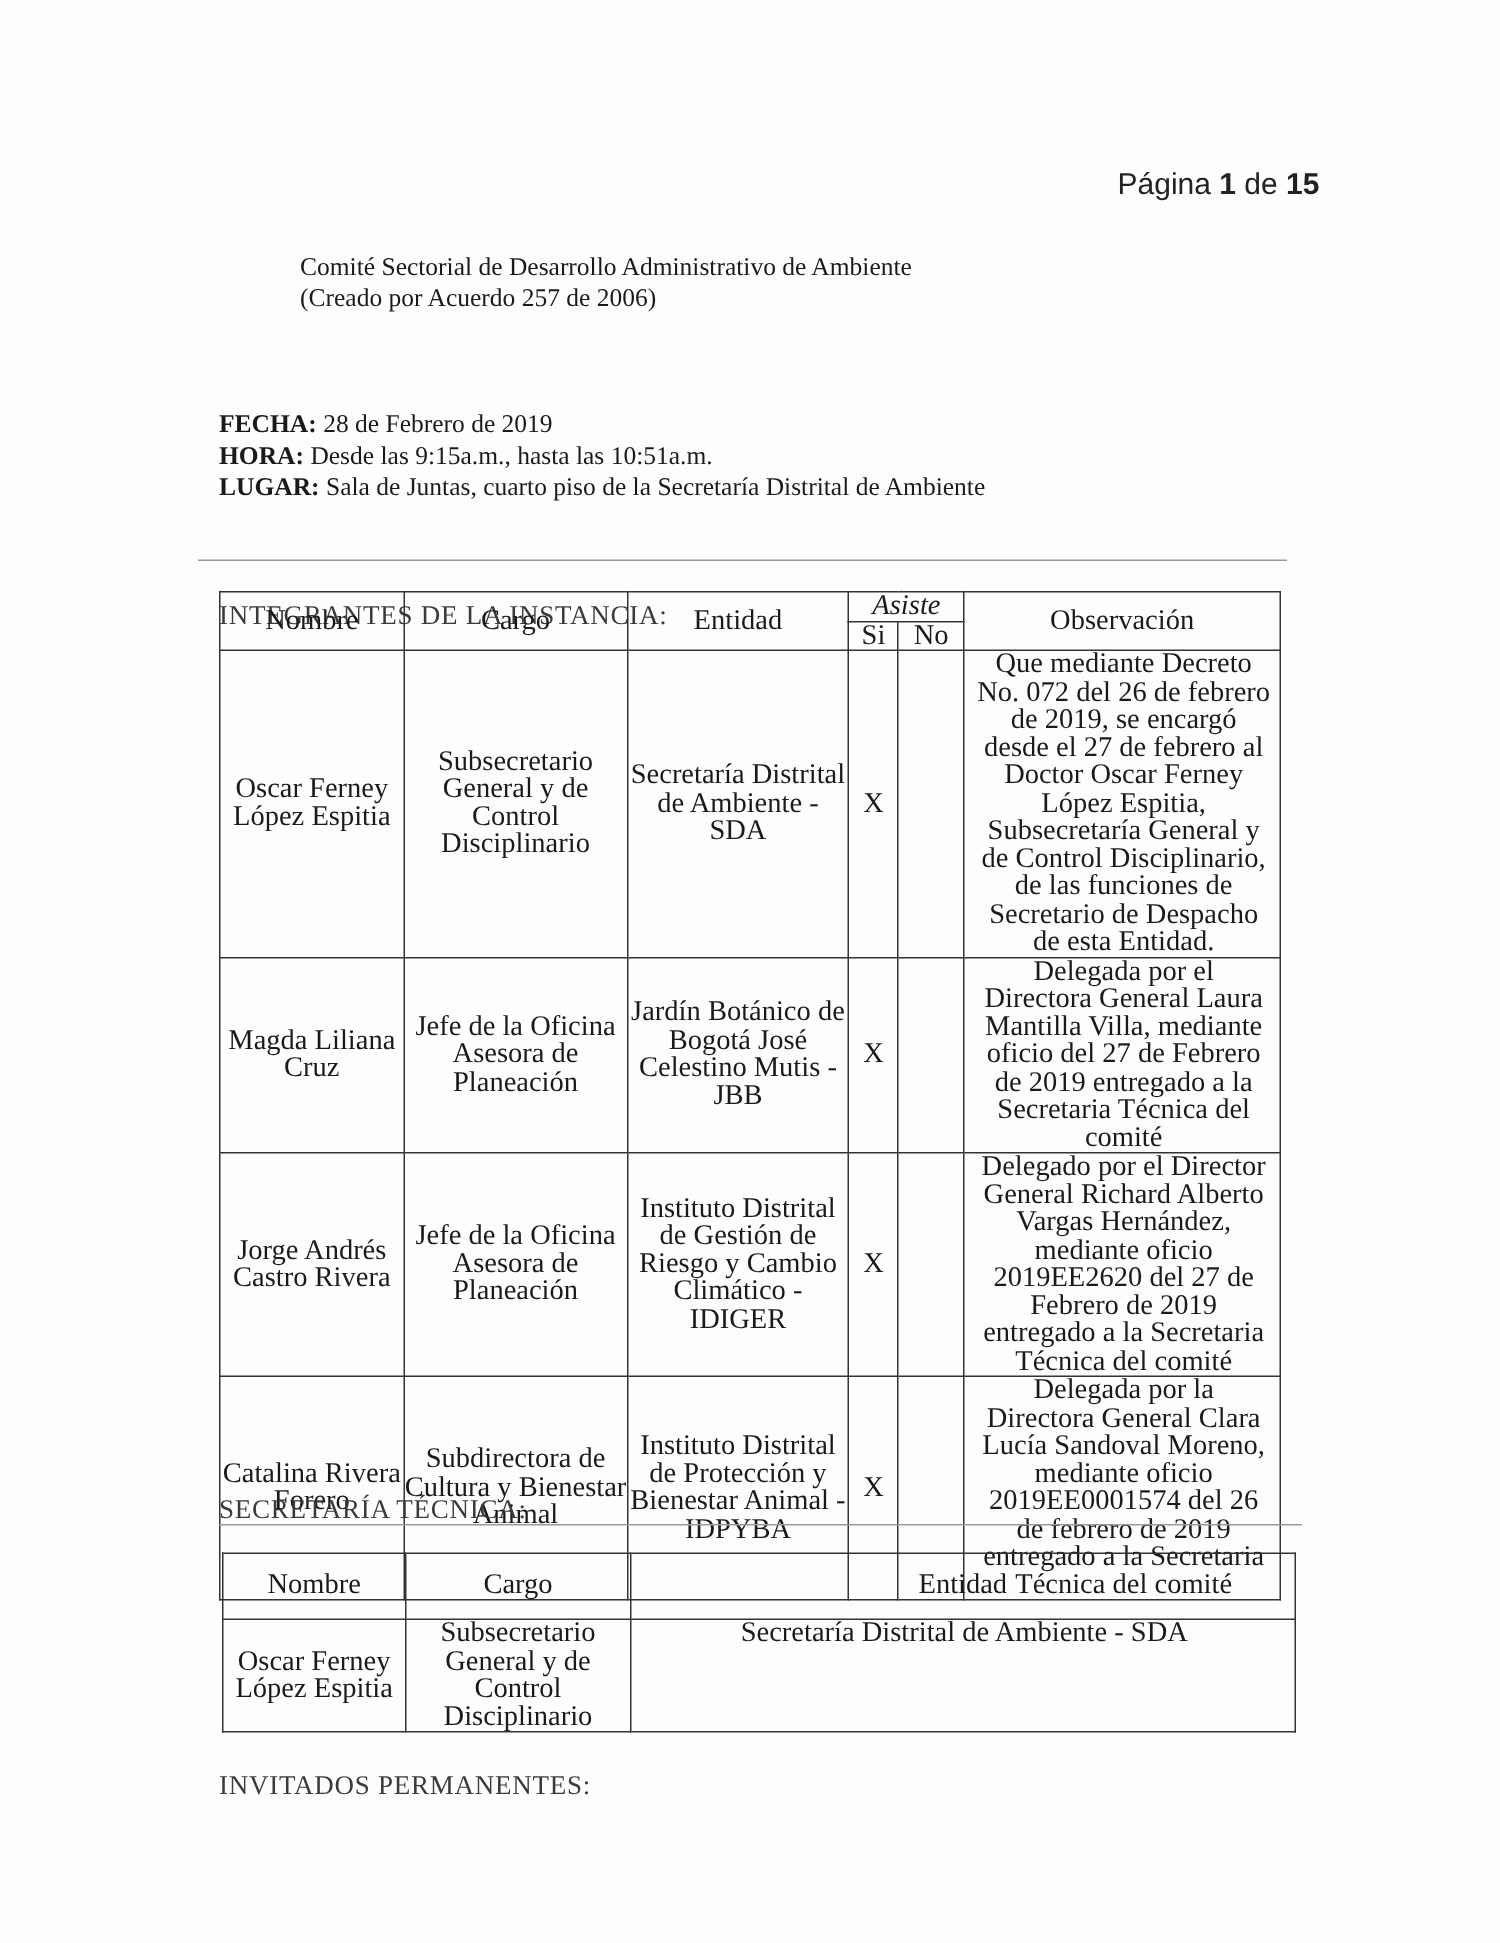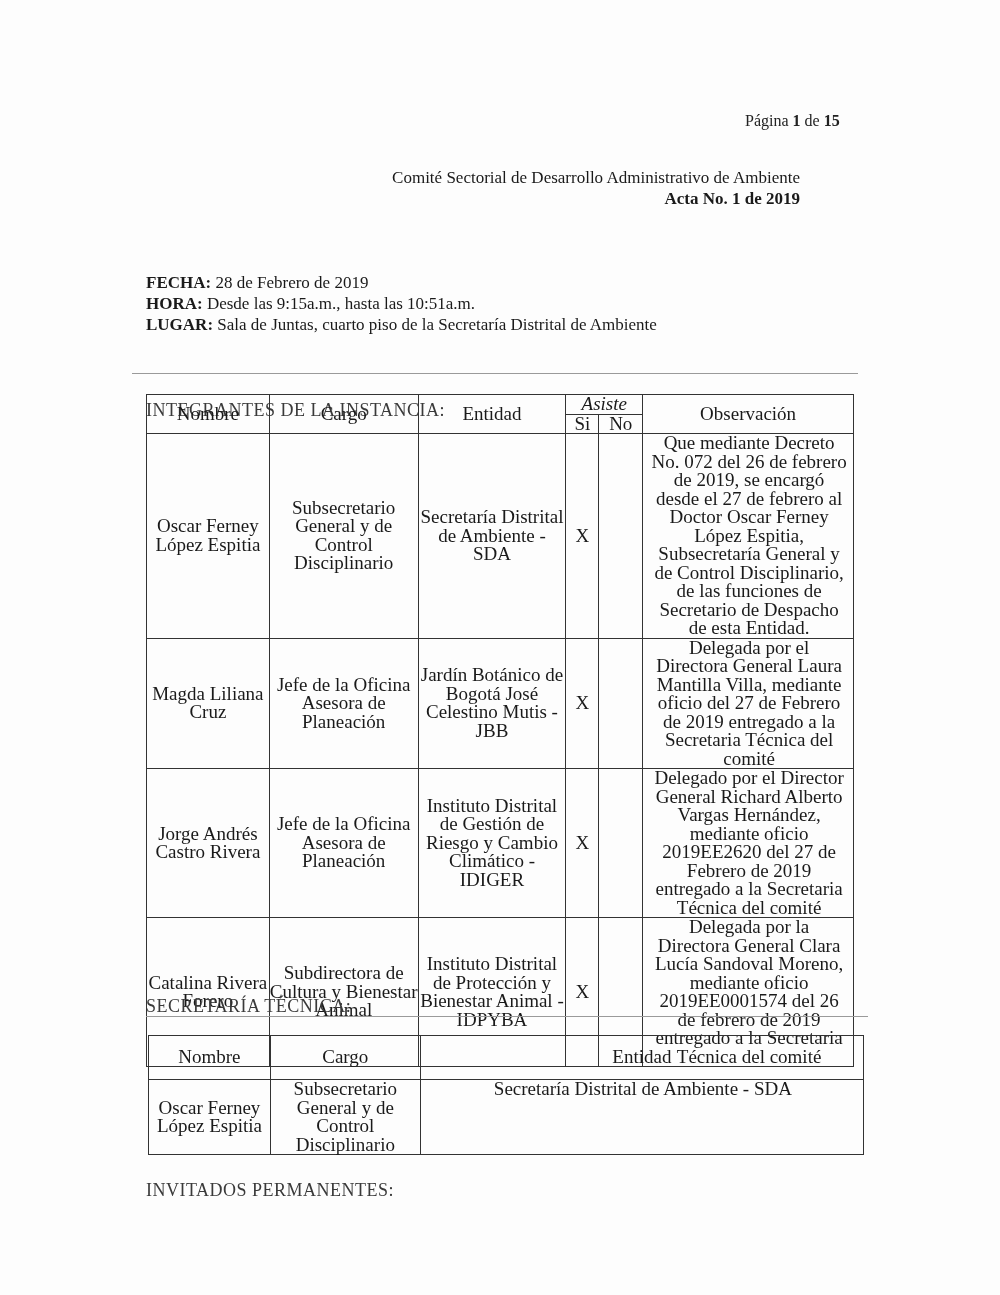--- a/index.html
+++ b/index.html
@@ -4,26 +4,26 @@
   <style>
     html, body { margin: 0; padding: 0; }
     body {
       width: 1000px; height: 1295px; position: relative;
       background: #fdfdfd; color: #1a1a1a;
       font-family: "Liberation Serif", serif;
       overflow: hidden;
     }
     .page-number {
       position: absolute; left: 745px; top: 112px;
-      font-family: Liberation Serif, serif; font-size: 16px; color: #222;
+      font-family: Liberation Sans, sans-serif; font-size: 20px; color: #222;
     }
     .page-number b { font-weight: bold; }
     .title-block {
       position: absolute; left: 200px; top: 168px; width: 600px;
-      text-align: right; font-size: 17px; line-height: 20.5px;
+      text-align: left; font-size: 17px; line-height: 20.5px;
     }
     .title-block .bold { font-weight: bold; }
     .meta {
       position: absolute; left: 146px; top: 272px; font-size: 17px; line-height: 21px;
     }
     .meta b { font-weight: bold; }
     .section-heading {
       position: absolute; font-size: 18px; letter-spacing: 0.5px; color: #3a3a3a;
     }
     .rule { position: absolute; height: 0; border-top: 1px solid #9a9a9a; }
@@ -39,21 +39,21 @@
 
 <div class="page-number">
   <span>Página</span>
   <b>1</b>
   <span>de</span>
   <b>15</b>
 </div>
 
 <div class="title-block">
   <div>Comité Sectorial de Desarrollo Administrativo de Ambiente</div>
-  <div class="bold">Acta No. 1 de 2019</div>
+  <div>(Creado por Acuerdo 257 de 2006)</div>
 </div>
 
 <div class="meta">
   <div><b>FECHA:</b> <span>28 de Febrero de 2019</span></div>
   <div><b>HORA:</b> <span>Desde las 9:15a.m., hasta las 10:51a.m.</span></div>
   <div><b>LUGAR:</b> <span>Sala de Juntas, cuarto piso de la Secretaría Distrital de Ambiente</span></div>
 </div>
 
 <div class="section-heading" style="left:146px; top:354px;margin-top:46px;">INTEGRANTES DE LA INSTANCIA:</div>
 <div class="rule" style="left:132px; top:373px; width:726px;"></div>

